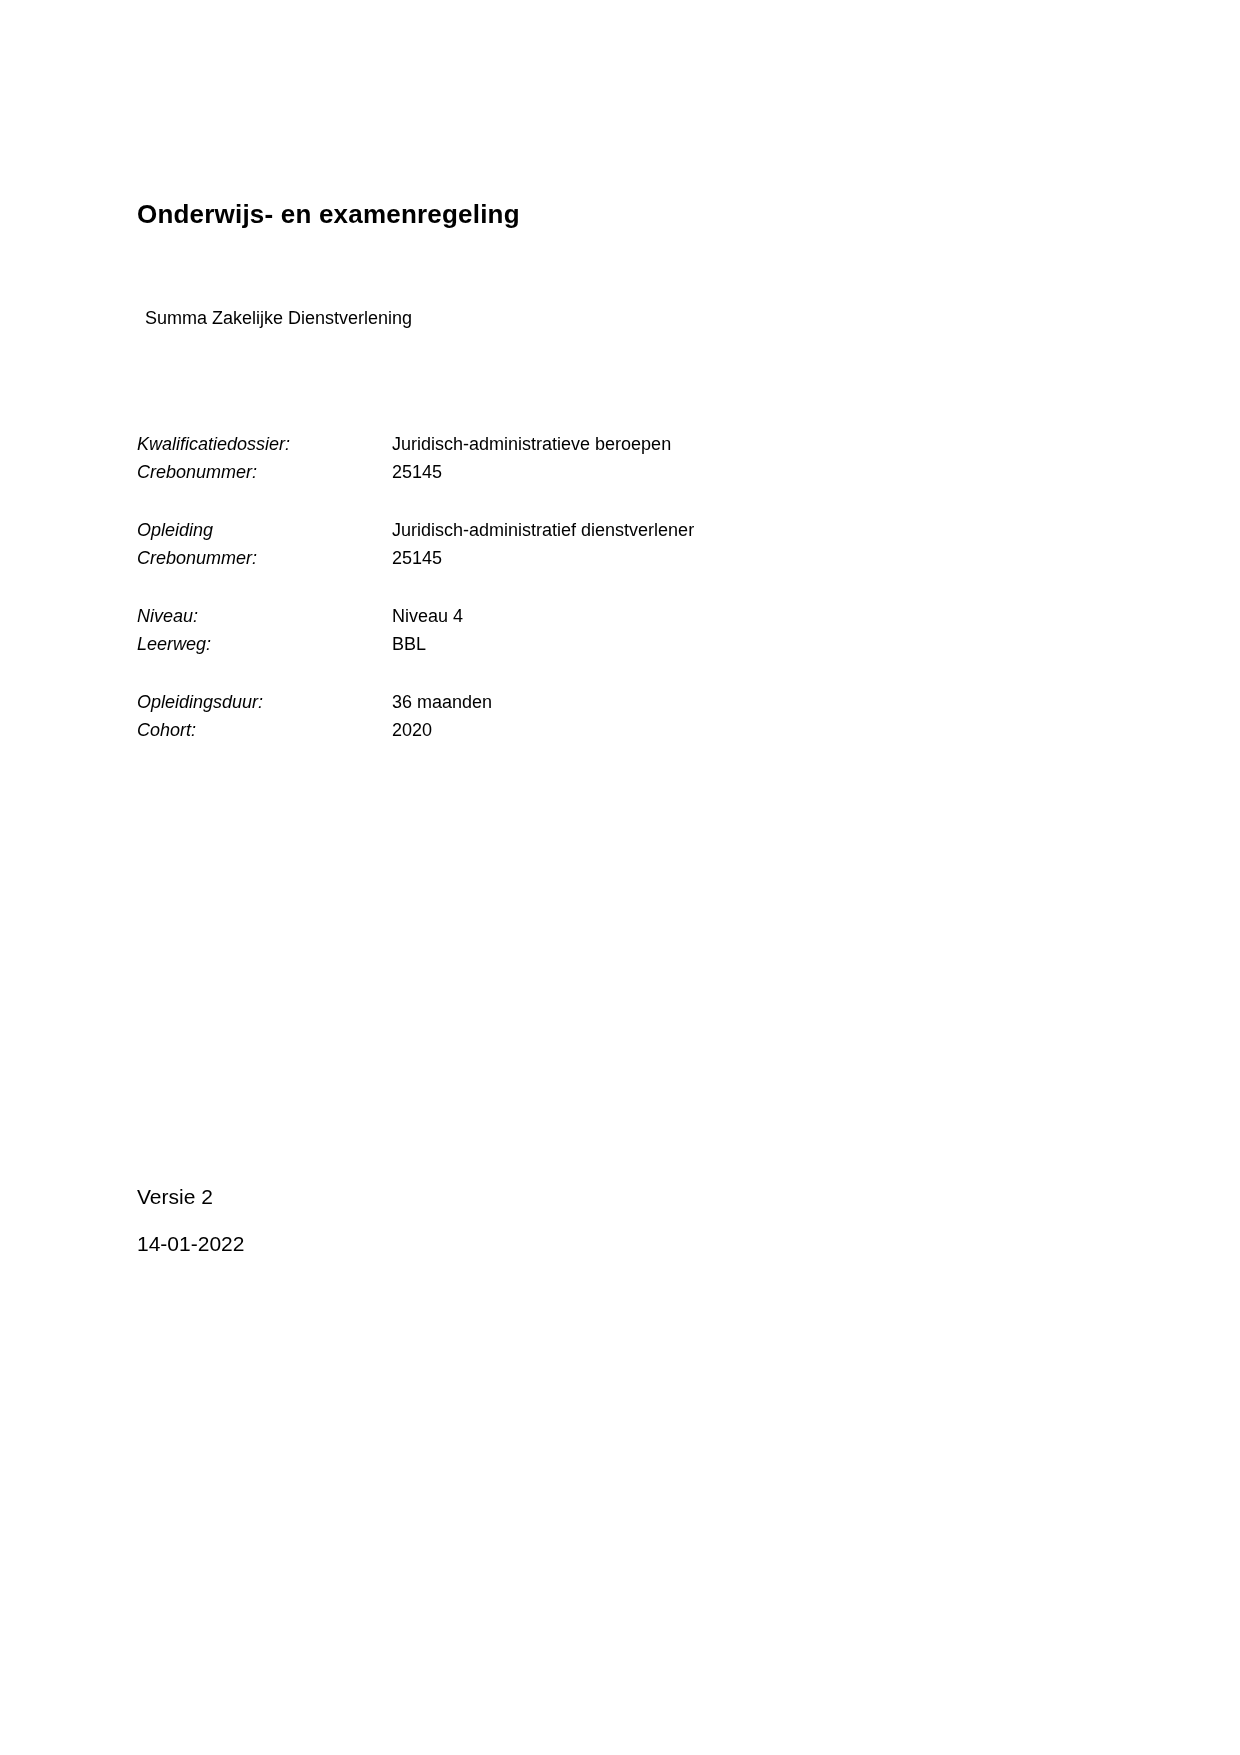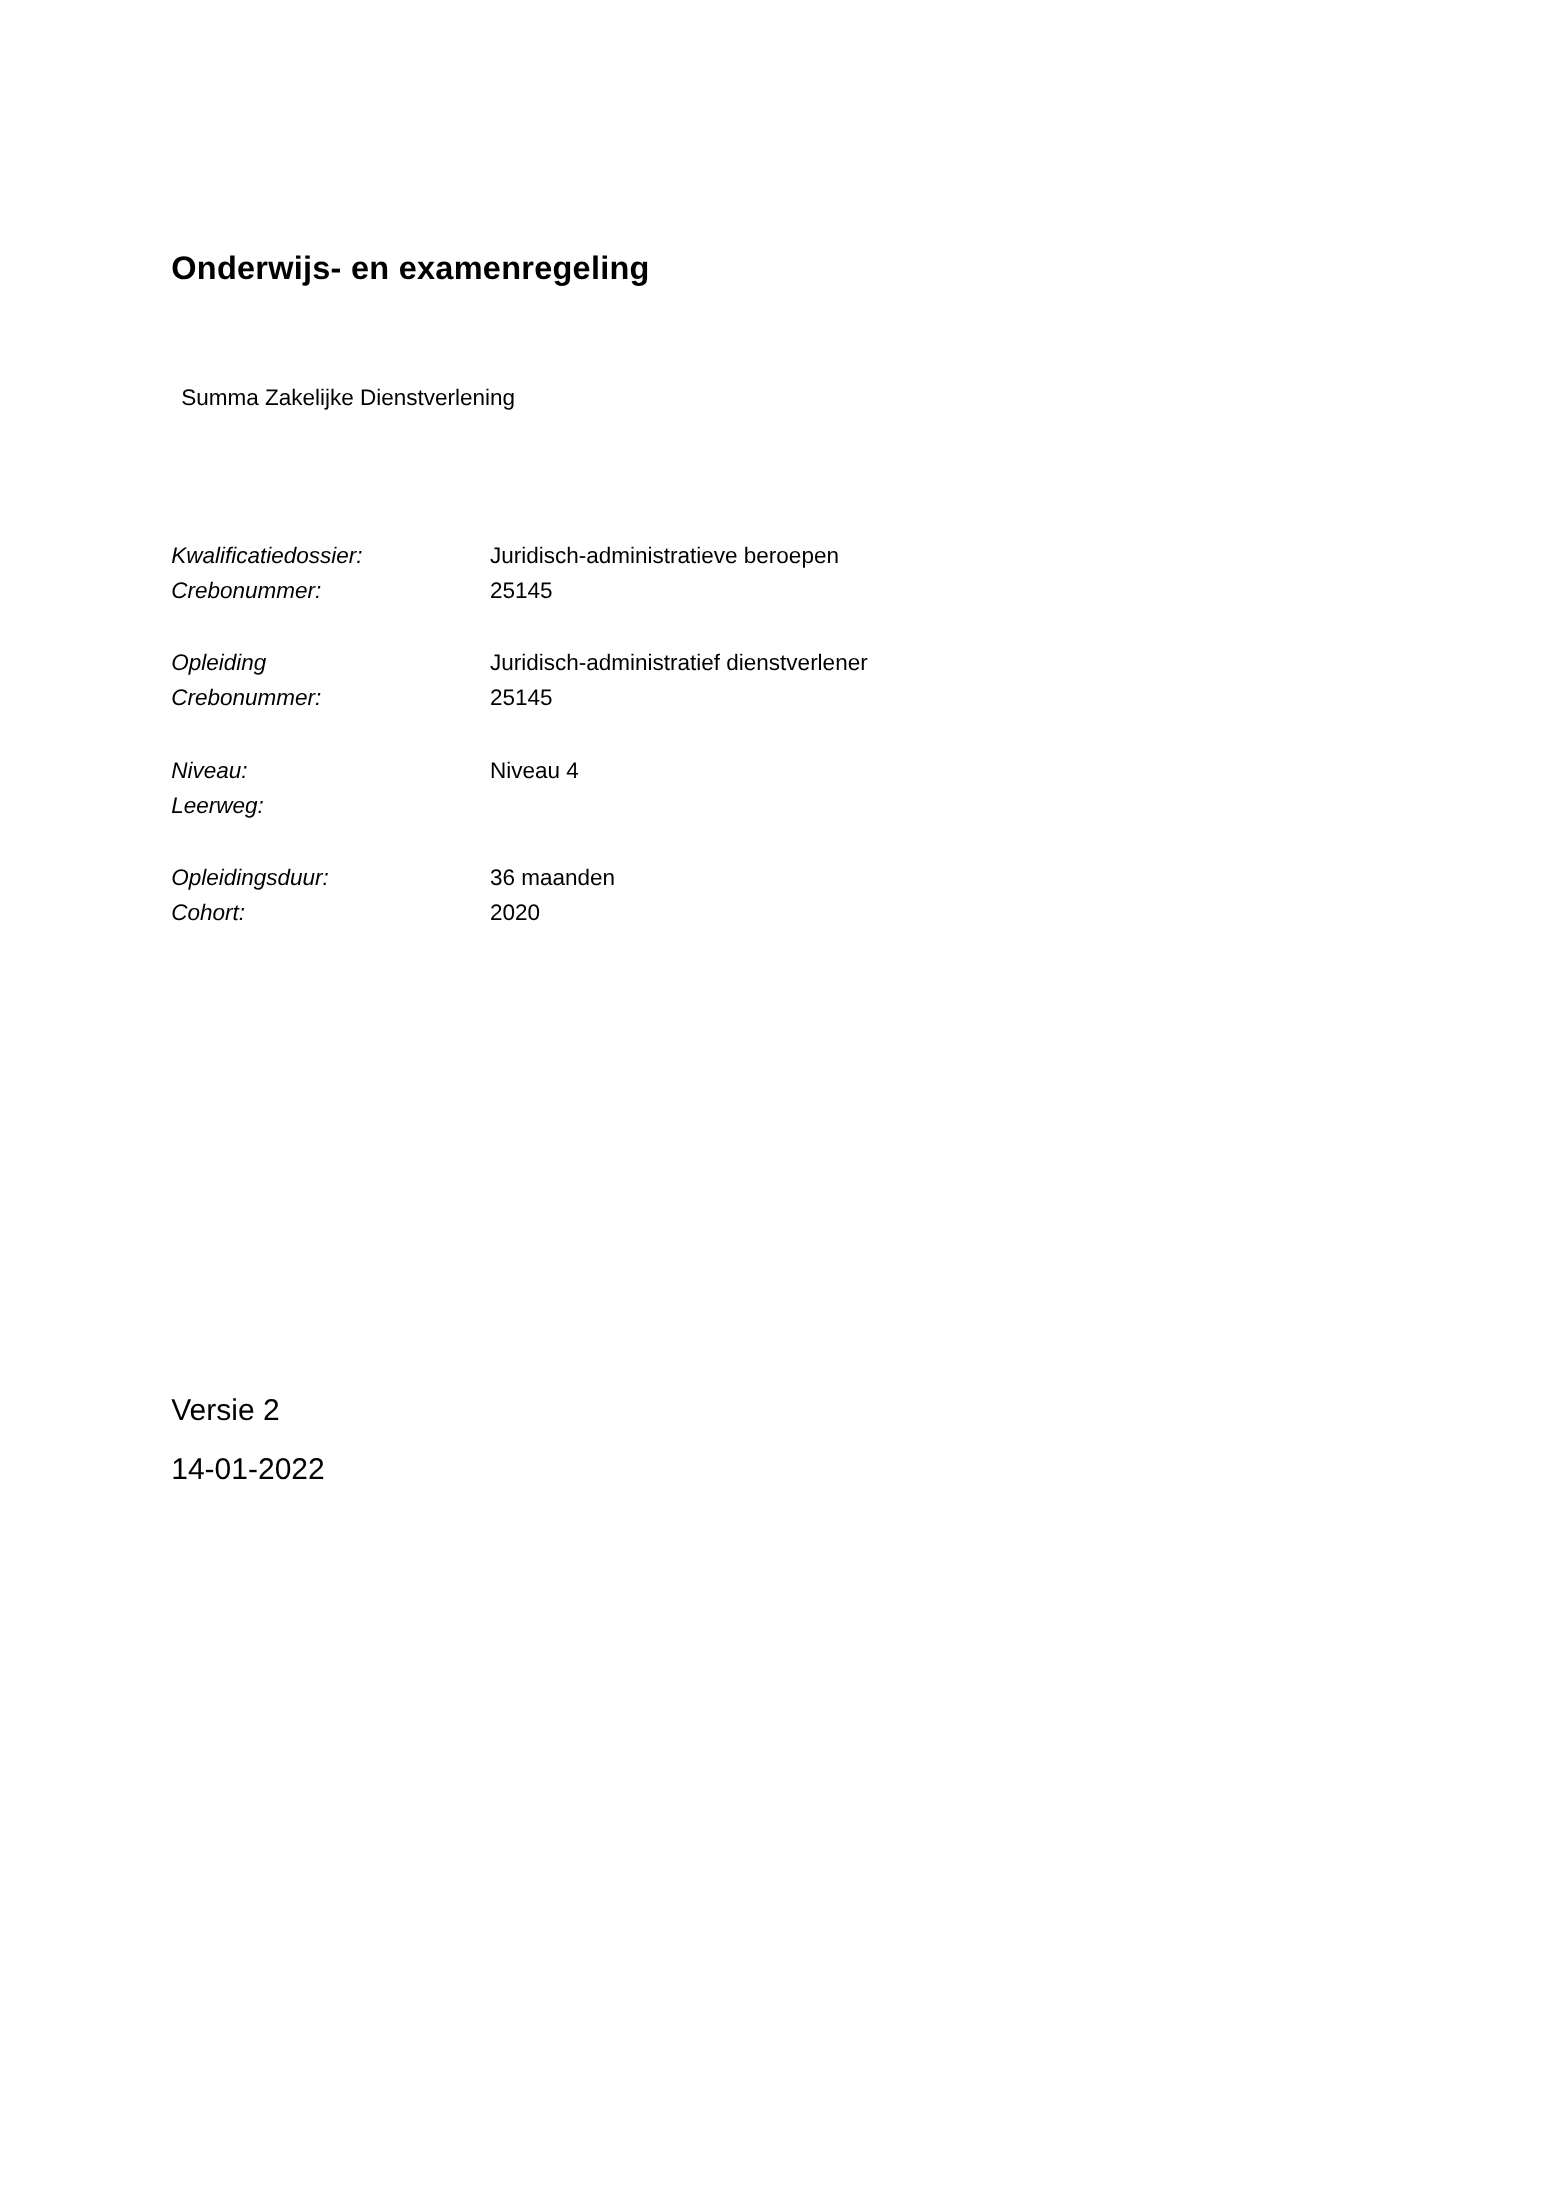--- a/index.html
+++ b/index.html
@@ -54,22 +54,22 @@
     width: 255px;
     flex: 0 0 255px;
     font-style: italic;
   }
   .field-value {
     flex: 1 1 auto;
   }
   .version-block {
     position: absolute;
     left: 137px;
-    top: 1115px;
-    font-size: 24px;
+    top: 1183px;
+    font-size: 21px;
     line-height: 28px;
   }
   .version-line {
     margin: 0;
   }
   .date-line {
     margin: 19px 0 0 0;
   }
 </style>
 </head>
@@ -105,20 +105,21 @@
       </div>
     </div>
 
     <div class="field-group">
       <div class="field-row">
         <span class="field-label">Niveau:</span>
         <span class="field-value">Niveau 4</span>
       </div>
       <div class="field-row">
         <span class="field-label">Leerweg:</span>
+        <span class="field-value">BBL</span>
       </div>
     </div>
 
     <div class="field-group">
       <div class="field-row">
         <span class="field-label">Opleidingsduur:</span>
         <span class="field-value">36 maanden</span>
       </div>
       <div class="field-row">
         <span class="field-label">Cohort:</span>

